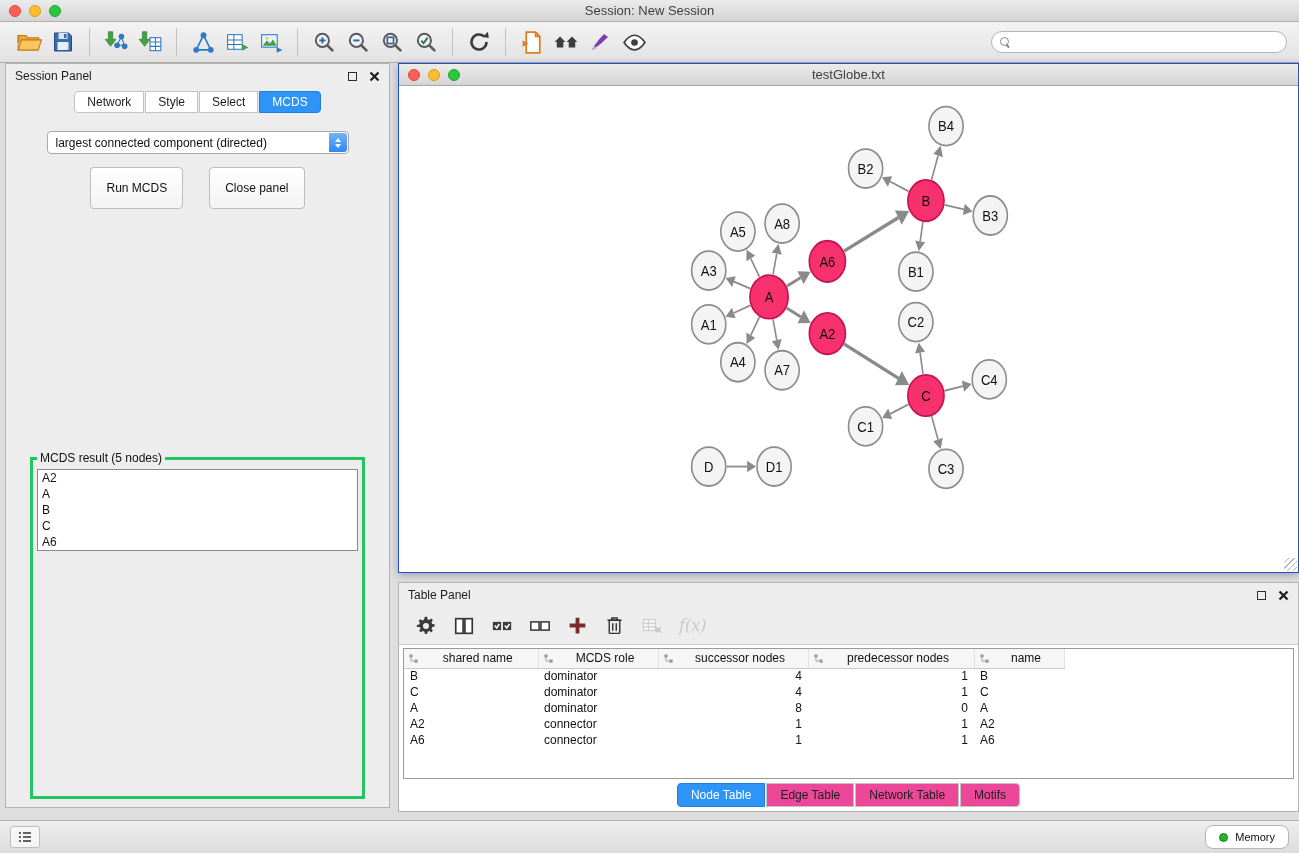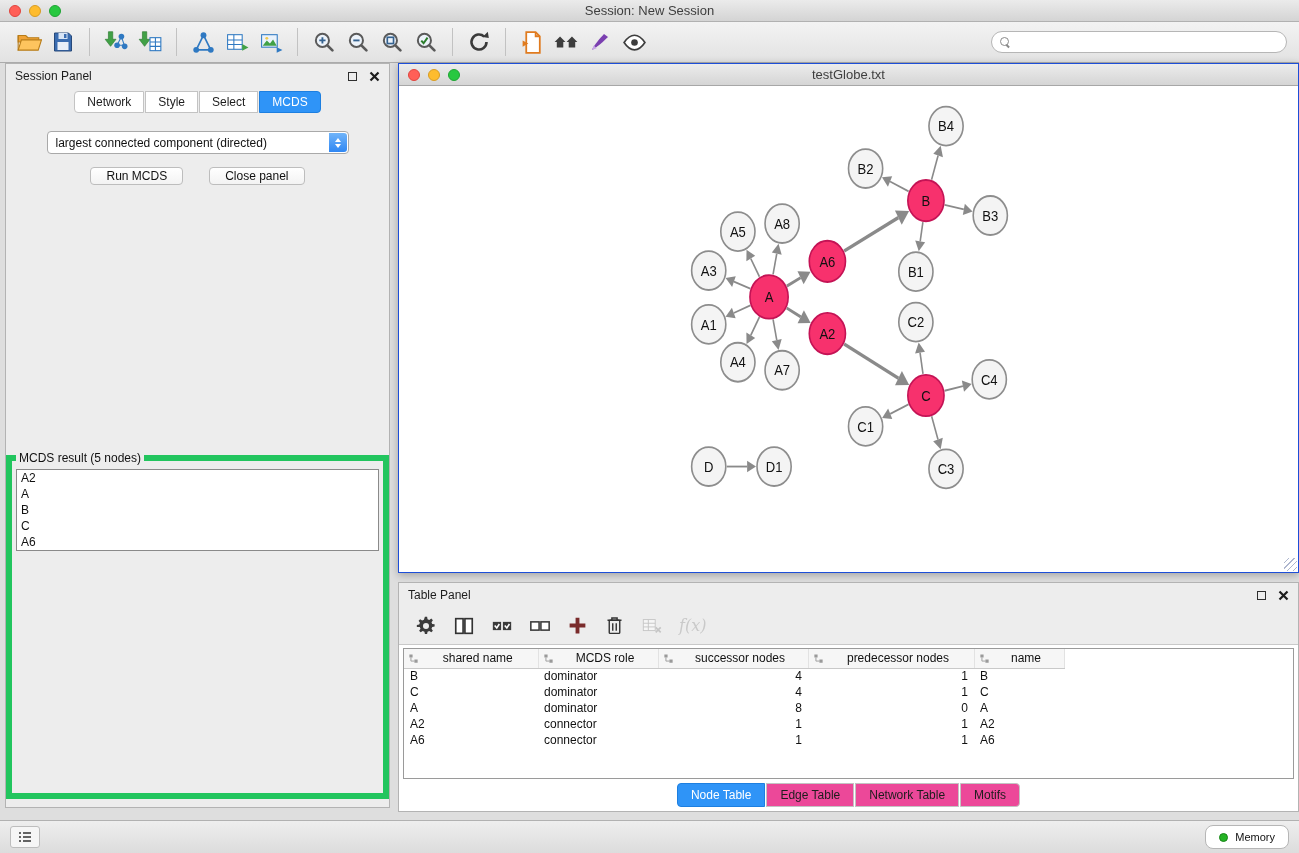--- a/index.html
+++ b/index.html
@@ -34,23 +34,23 @@
 .cp-tab{font-size:12px;padding:3px 12px;background:#fff;border:1px solid #c3c3c3;color:#1d1d1d;cursor:pointer}
 .cp-tab:first-child{border-radius:4px 0 0 4px}
 .cp-tab:last-child{border-radius:0 4px 4px 0}
 .cp-tab.active{background:#2f94f7;border-color:#1d7fe0;color:#fff}
 .opt-label{text-align:center;font-size:12px;margin-top:28px;color:#111}
 .dropdown{margin:11px auto 0;width:302px;height:23px;border:1px solid #a9a9a9;border-radius:4px;background:#fff;display:flex;align-items:center;position:relative;font-size:12px;padding:0 24px 0 8px;color:#111;cursor:pointer}
 .dd-stepper{position:absolute;right:1px;top:1px;bottom:1px;width:18px;background:linear-gradient(#70b4f9,#2f87f3);border-radius:0 3px 3px 0;display:flex;flex-direction:column;align-items:center;justify-content:center;gap:2px}
 .tri-up{width:0;height:0;border-left:3.5px solid transparent;border-right:3.5px solid transparent;border-bottom:4px solid #fff}
 .tri-dn{width:0;height:0;border-left:3.5px solid transparent;border-right:3.5px solid transparent;border-top:4px solid #fff}
 .cp-buttons{display:flex;justify-content:center;gap:26px;margin-top:13px;flex:none}
-.cp-btn{font-size:12px;padding:1px 15px;background:linear-gradient(#fff,#f3f3f3);border:1px solid #bdbdbd;border-radius:4px;color:#111;cursor:pointer}
+.cp-btn{font-size:12px;padding:13px 15px;background:linear-gradient(#fff,#f3f3f3);border:1px solid #bdbdbd;border-radius:4px;color:#111;cursor:pointer}
 .cp-spacer{flex:1}
-.result-fieldset{margin:0 0 8px;height:348px;border:6px solid #22c55e;padding:4px;display:flex;flex:none}
+.result-fieldset{margin:0 24px 8px;height:348px;border:3px solid #22c55e;padding:4px;display:flex;flex:none}
 .result-fieldset legend{font-size:12px;padding:0 3px;color:#111}
 .result-list{flex:1;background:#fff;border:1px solid #8a8a8a;font-size:12px;overflow:auto;color:#111}
 .result-list div{line-height:16px;padding:0 4px}
 
 .right-col{flex:1;display:flex;flex-direction:column;padding-left:8px;min-width:0}
 .network-window{height:510px;border:1px solid #1d4ed8;display:flex;flex-direction:column;background:#fff;box-shadow:0 2px 8px rgba(0,0,0,.28);flex:none}
 .net-titlebar{height:22px;background:linear-gradient(#ececec,#d5d5d5);border-bottom:1px solid #a7a7a7;position:relative;display:flex;align-items:center;flex:none}
 .net-canvas{flex:1;position:relative;background:#fff;min-height:0}
 .net-canvas svg.graph{position:absolute;inset:0;width:100%;height:100%}
 .grip{position:absolute;right:1px;bottom:1px;width:13px;height:13px;background:repeating-linear-gradient(135deg,transparent 0 3px,#aeb6cf 3px 4px)}

